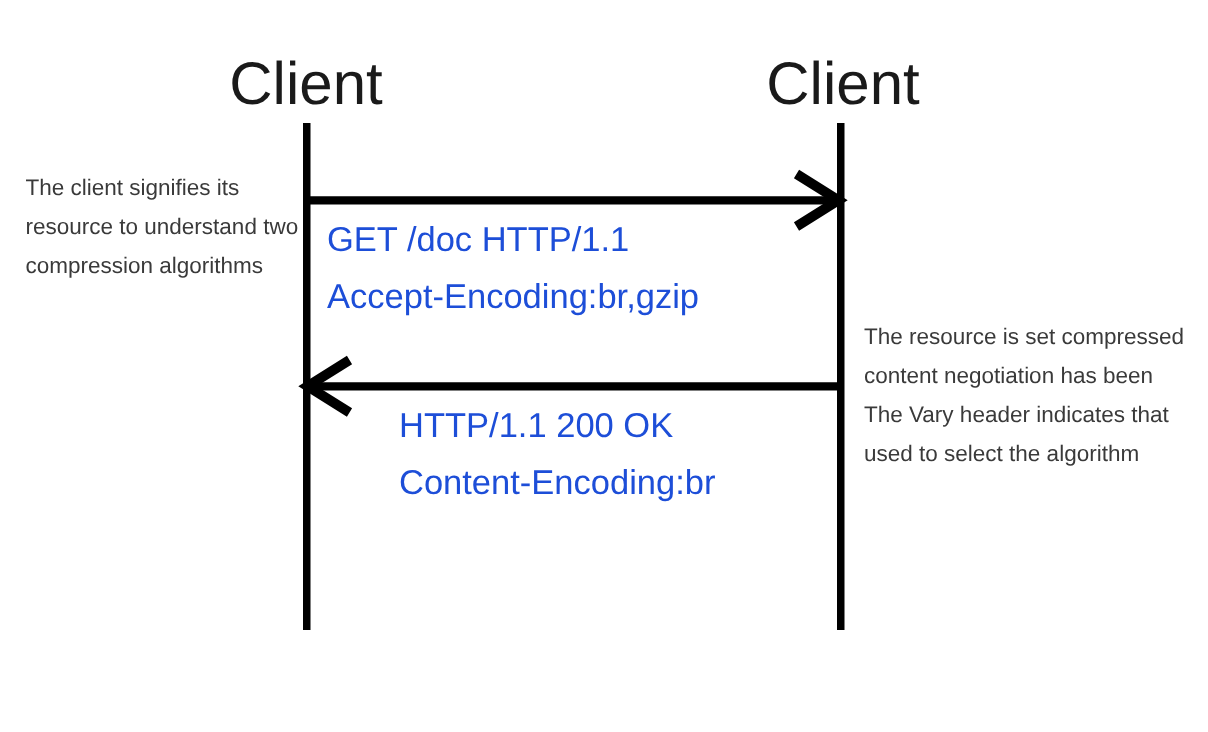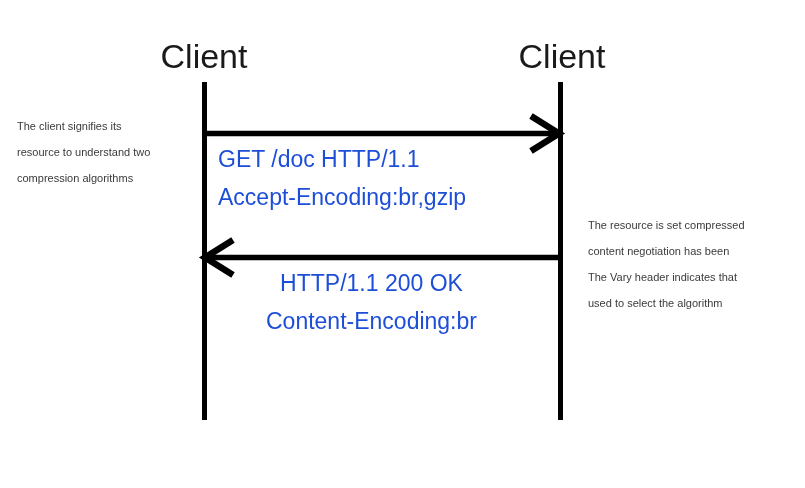--- a/index.html
+++ b/index.html
@@ -19,21 +19,21 @@
   #diagram {
     position: absolute;
     left: 0; top: 0;
     width: 805px;
     height: 488px;
   }
 
   
   .participant-label {
     position: absolute;
-    font-size: 34px;
+    font-size: 40px;
     line-height: 40px;
     color: #1a1a1a;
     white-space: nowrap;
     text-align: center;
     font-weight: 400;
   }
   #client-label {
     left: 104px;
     top: 36px;
     width: 200px;
@@ -73,39 +73,38 @@
     white-space: nowrap;
     font-weight: 400;
   }
   #request-message {
     left: 218px;
     top: 140px;
   }
   #response-message {
     left: 266px;
     top: 264px;
-    text-align: center;
   }
   .message-line { display: block; }
 
   
   .annotation {
     position: absolute;
-    font-size: 11px;
+    font-size: 15px;
     line-height: 26px;
     color: #3a3a3a;
     white-space: nowrap;
     font-weight: 400;
   }
   #client-annotation {
     left: 17px;
     top: 113px;
   }
   #server-annotation {
-    left: 588px;
+    left: 576px;
     top: 212px;
   }
   .annotation-line { display: block; }
 </style>
 </head>
 <body>
 
 <div id="diagram">
 
   <div class="participant-label" id="client-label">Client</div>

